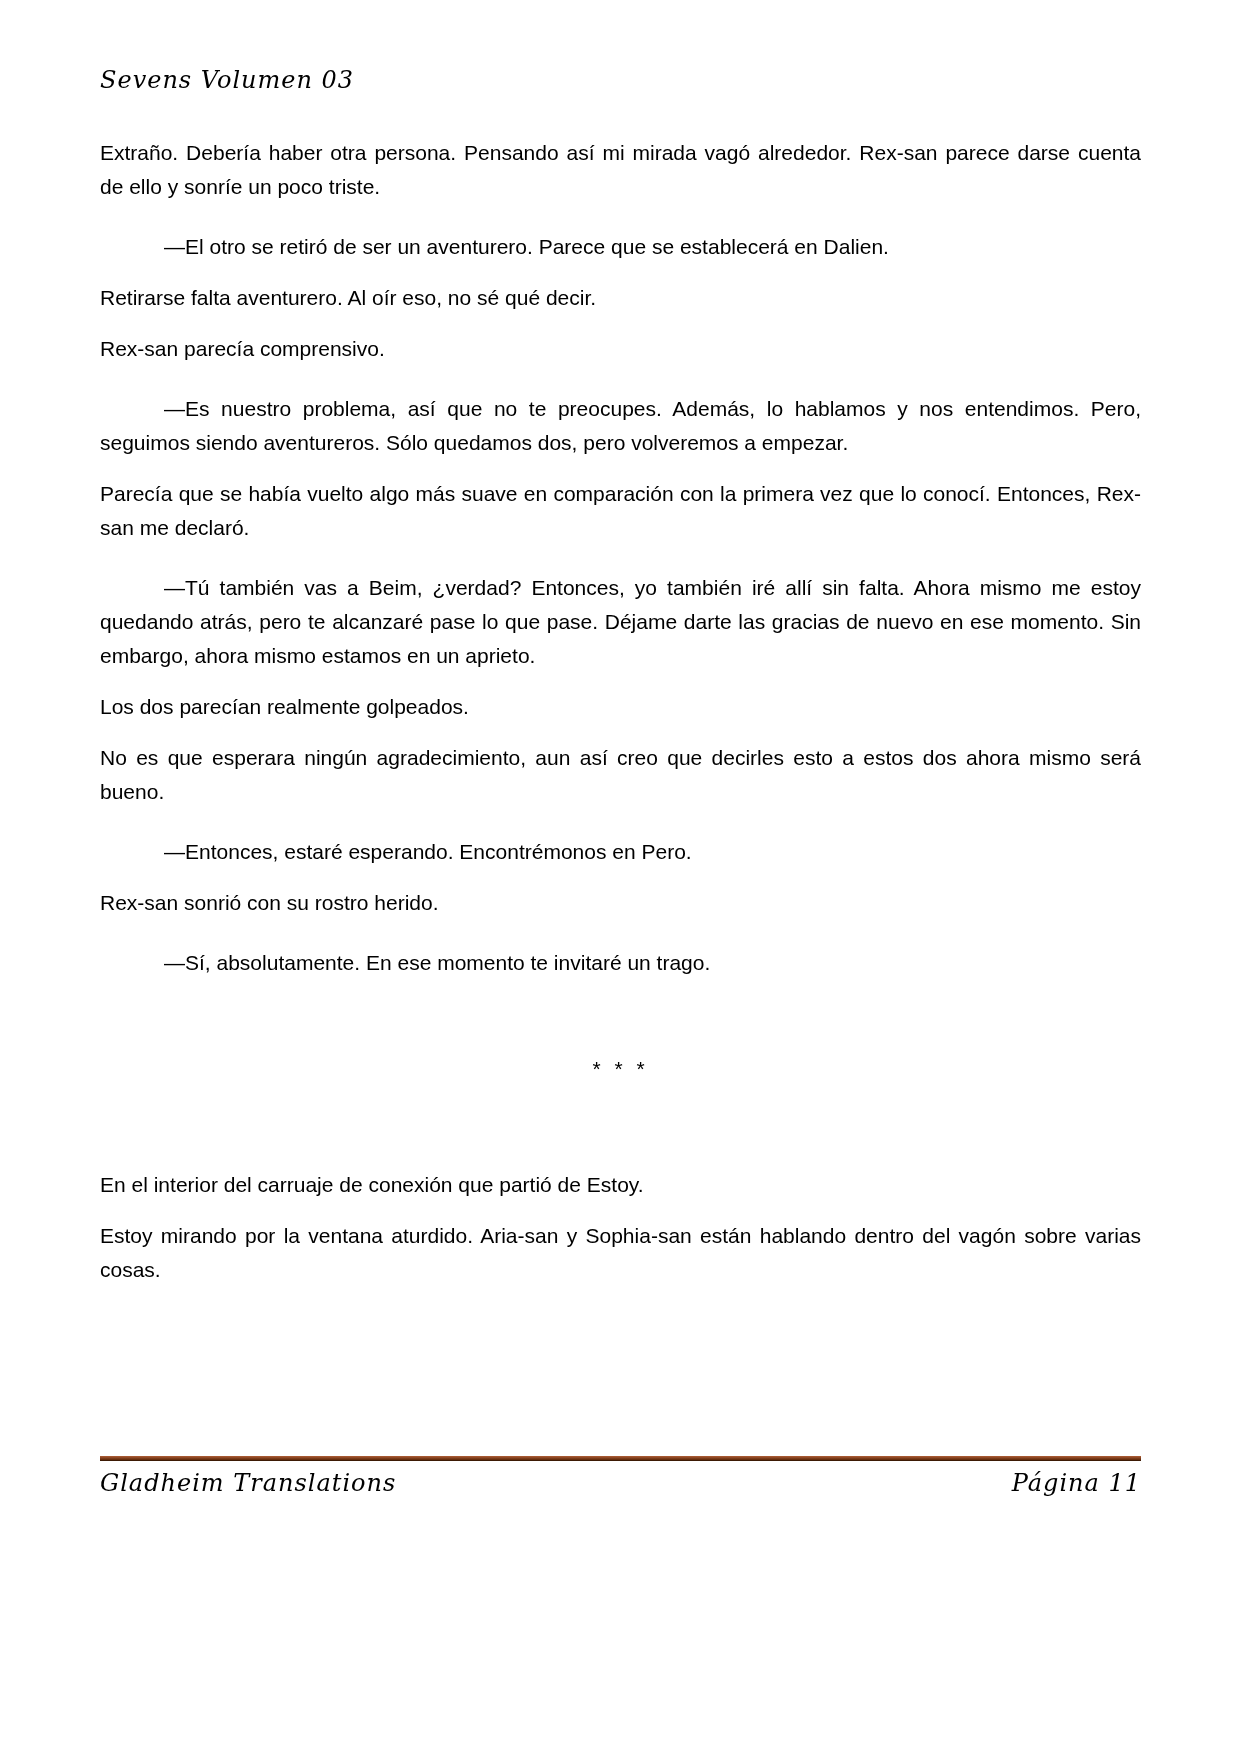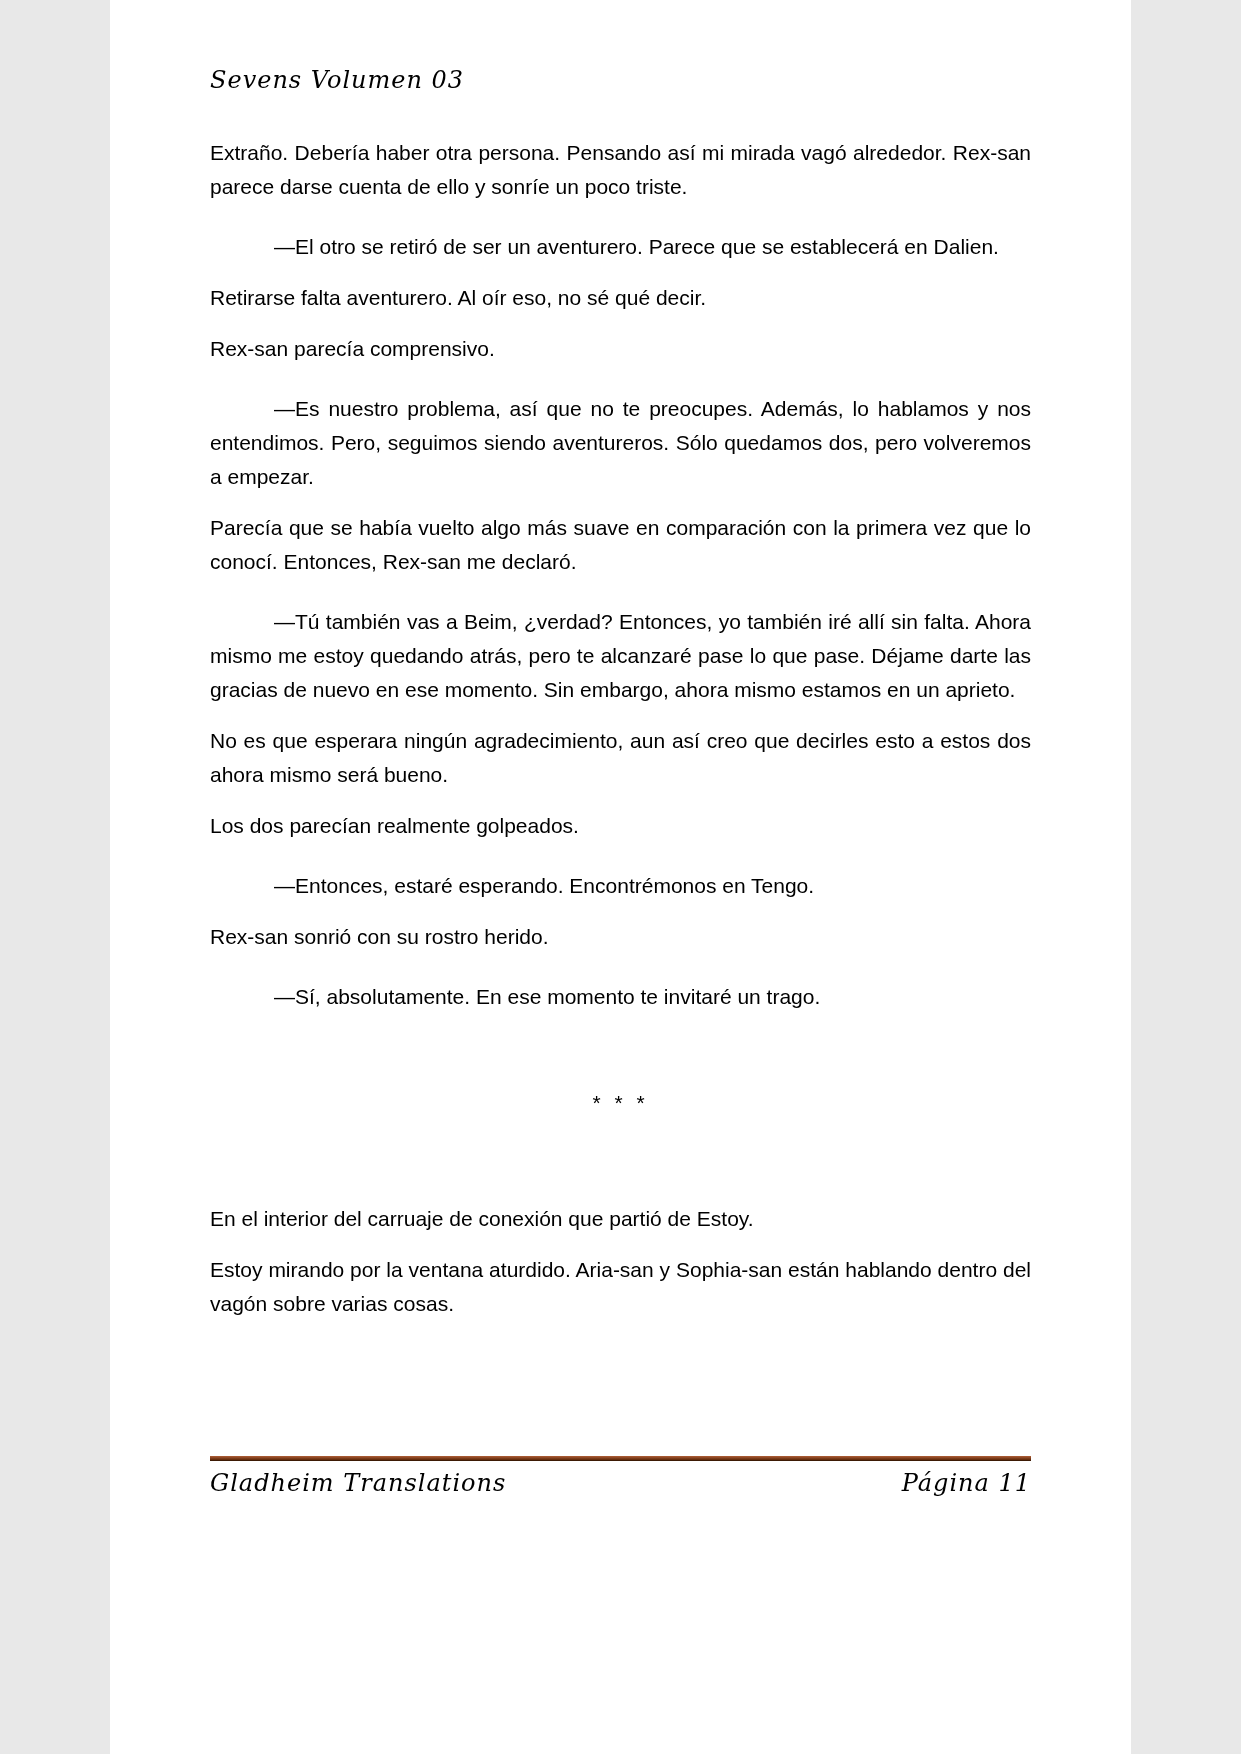--- a/index.html
+++ b/index.html
@@ -2,21 +2,21 @@
 <html><head>
 <meta charset="utf-8">
 <style>
   html, body {
     margin: 0;
     padding: 0;
     background: #e8e8e8;
   }
   .page {
     position: relative;
-    width: 1021px;
+    width: 1241px;
     height: 1754px;
     margin: 0 auto;
     background: #ffffff;
     box-sizing: border-box;
     padding: 66px 100px 0 100px;
     color: #000000;
     font-family: "Liberation Sans", sans-serif;
   }
   .header {
     font-family: "DejaVu Serif", serif;
@@ -75,23 +75,23 @@
   </div>
 
   <div class="content">
       <p class="normal">Extraño. Debería haber otra persona. Pensando así mi mirada vagó alrededor. Rex-san parece darse cuenta de ello y sonríe un poco triste.</p>
       <p class="dialogue">—El otro se retiró de ser un aventurero. Parece que se establecerá en Dalien.</p>
       <p class="normal">Retirarse falta aventurero. Al oír eso, no sé qué decir.</p>
       <p class="normal">Rex-san parecía comprensivo.</p>
       <p class="dialogue">—Es nuestro problema, así que no te preocupes. Además, lo hablamos y nos entendimos. Pero, seguimos siendo aventureros. Sólo quedamos dos, pero volveremos a empezar.</p>
       <p class="normal">Parecía que se había vuelto algo más suave en comparación con la primera vez que lo conocí. Entonces, Rex-san me declaró.</p>
       <p class="dialogue">—Tú también vas a Beim, ¿verdad? Entonces, yo también iré allí sin falta. Ahora mismo me estoy quedando atrás, pero te alcanzaré pase lo que pase. Déjame darte las gracias de nuevo en ese momento. Sin embargo, ahora mismo estamos en un aprieto.</p>
+      <p class="normal">Los dos parecían realmente golpeados.</p>
       <p class="normal">No es que esperara ningún agradecimiento, aun así creo que decirles esto a estos dos ahora mismo será bueno.</p>
-      <p class="normal">Los dos parecían realmente golpeados.</p>
-      <p class="dialogue">—Entonces, estaré esperando. Encontrémonos en Tengo.</p>
+      <p class="dialogue">—Entonces, estaré esperando. Encontrémonos en Pero.</p>
       <p class="normal">Rex-san sonrió con su rostro herido.</p>
       <p class="dialogue">—Sí, absolutamente. En ese momento te invitaré un trago.</p>
       <p class="separator">* * *</p>
       <p class="normal">En el interior del carruaje de conexión que partió de Estoy.</p>
       <p class="normal">Estoy mirando por la ventana aturdido. Aria-san y Sophia-san están hablando dentro del vagón sobre varias cosas.</p>
     </div>
 
   <div class="footer">
     <div class="footer-rule"></div>
     <div class="footer-row">

